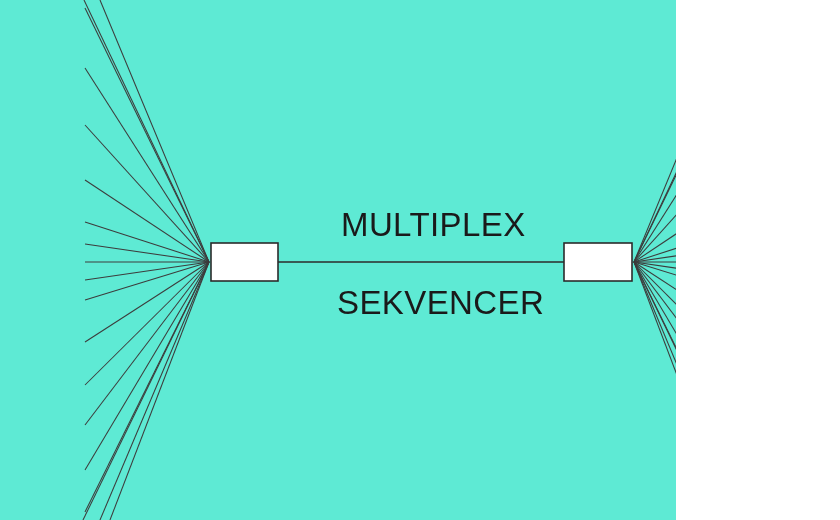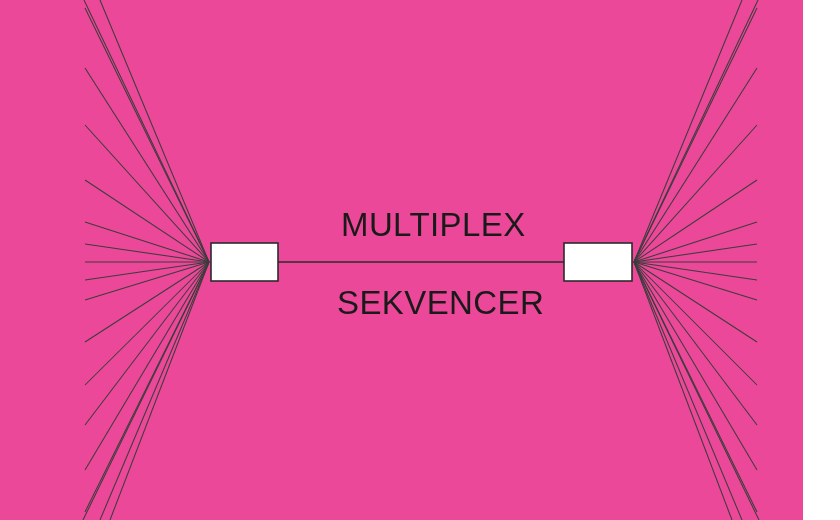--- a/index.html
+++ b/index.html
@@ -5,23 +5,23 @@
   html, body {
     margin: 0;
     padding: 0;
     background: #ffffff;
   }
   body {
     font-family: "Liberation Sans", sans-serif;
   }
   #canvas {
     position: relative;
-    width: 803px;
+    width: 676px;
     height: 520px;
-    background: #ec4899;
+    background: #5eead4;
     overflow: hidden;
   }
   #diagram-svg {
     position: absolute;
     top: 0;
     left: 0;
     width: 840px;
     height: 520px;
     display: block;
   }

